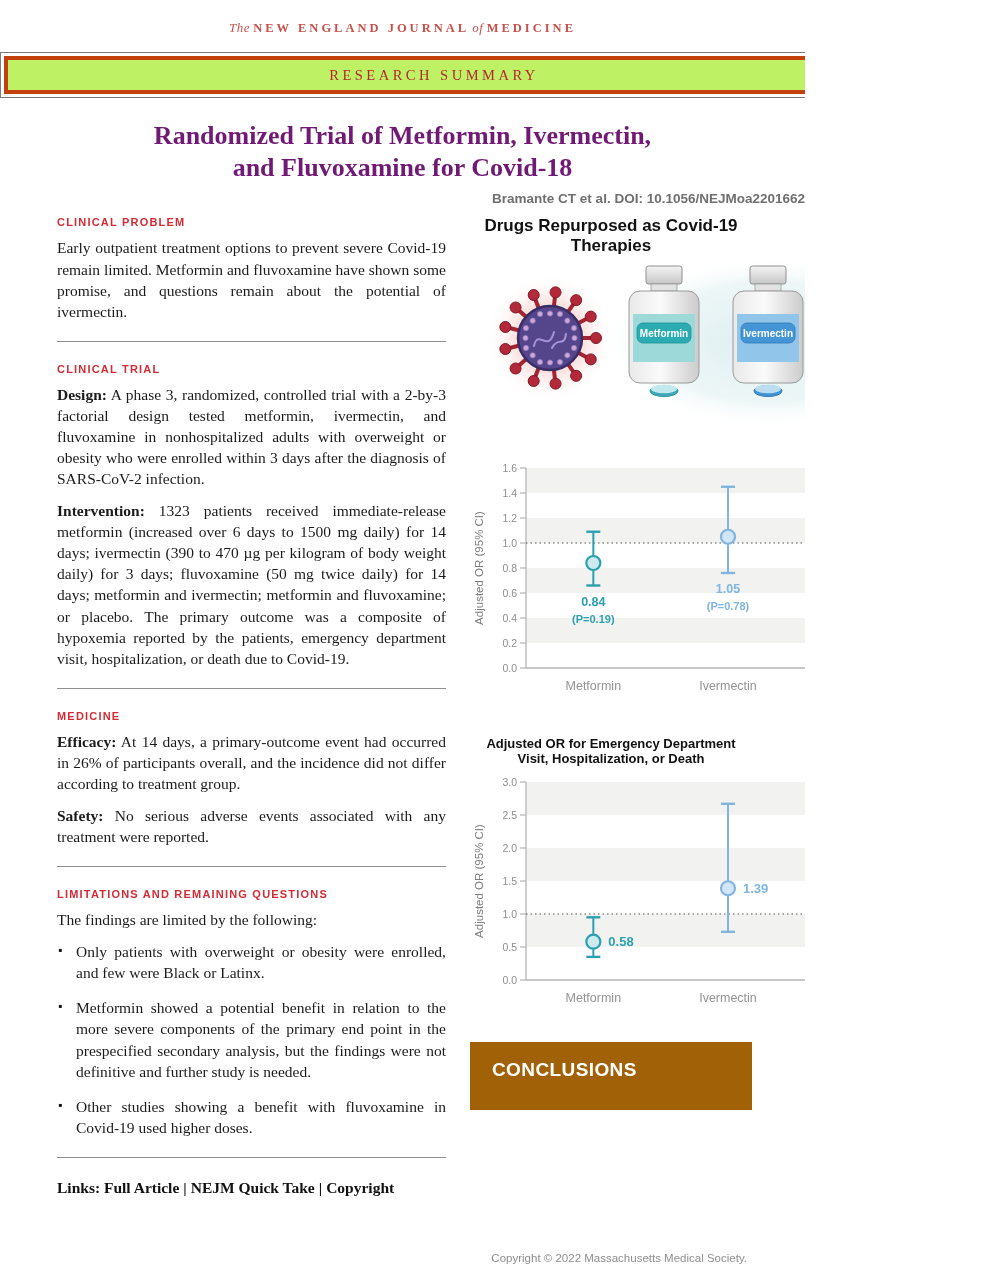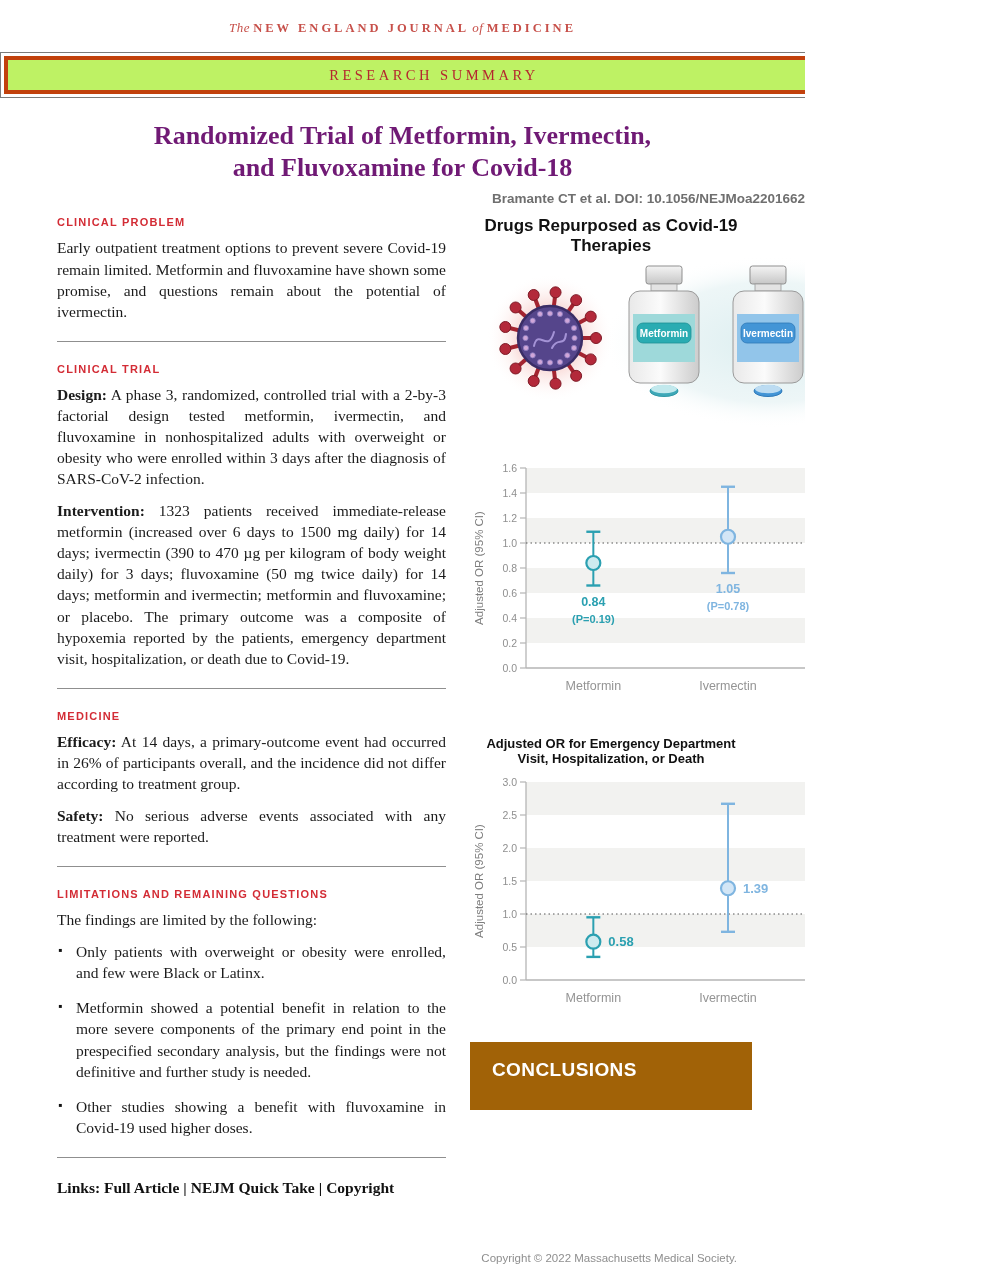--- a/index.html
+++ b/index.html
@@ -47,21 +47,21 @@
   .chart { margin-top:26px; }
   .chart-title { font-family:"Liberation Sans", sans-serif; font-weight:700; font-size:13px;
                  color:#111; text-align:center; margin-bottom:8px; }
   .chart-2 { margin-top:32px; }
 
   .conclusions { background:#a16207; color:#fff; margin-top:26px; padding:17px 22px 21px; }
   .conclusions h2 { font-family:"Liberation Sans", sans-serif; font-size:19px; letter-spacing:0.4px;
                     margin-bottom:8px; font-weight:700; }
   .conclusions p { font-size:15.5px; font-weight:700; line-height:1.38; font-family:"Liberation Serif", serif; }
 
-  .footer { position:absolute; right:68px; bottom:16px; font-family:"Liberation Sans", sans-serif;
+  .footer { position:absolute; right:58px; bottom:16px; font-family:"Liberation Sans", sans-serif;
             font-size:11.5px; color:#8e8e8e; }
 </style>
 </head>
 <body>
 
 <div class="page">
 
   <div class="masthead">
     <span class="it">The</span>
     <span class="caps">NEW ENGLAND JOURNAL</span>

